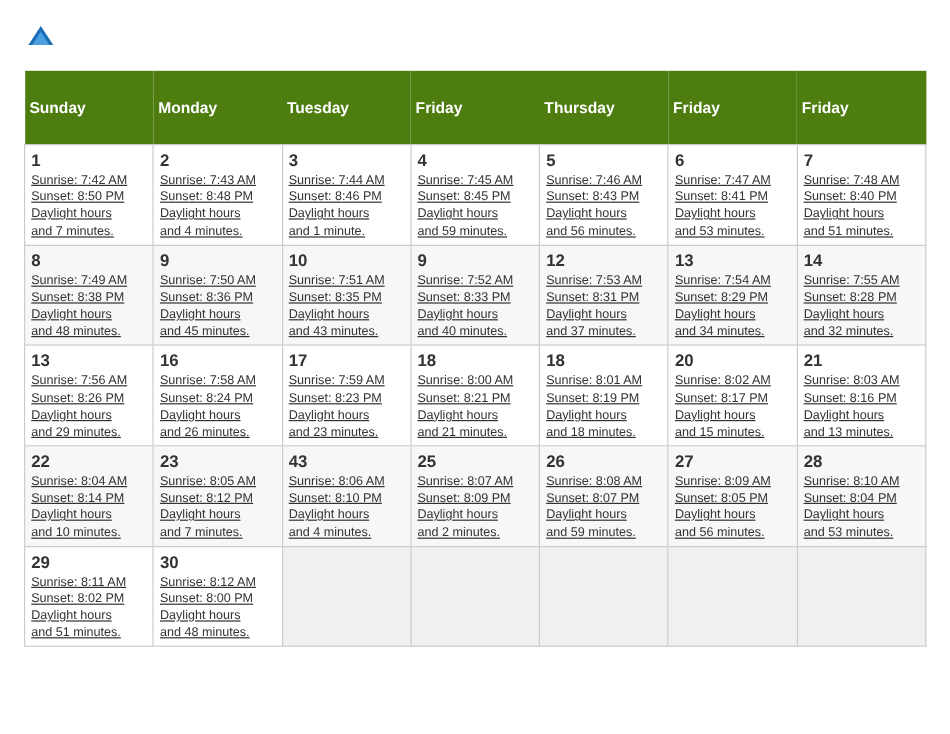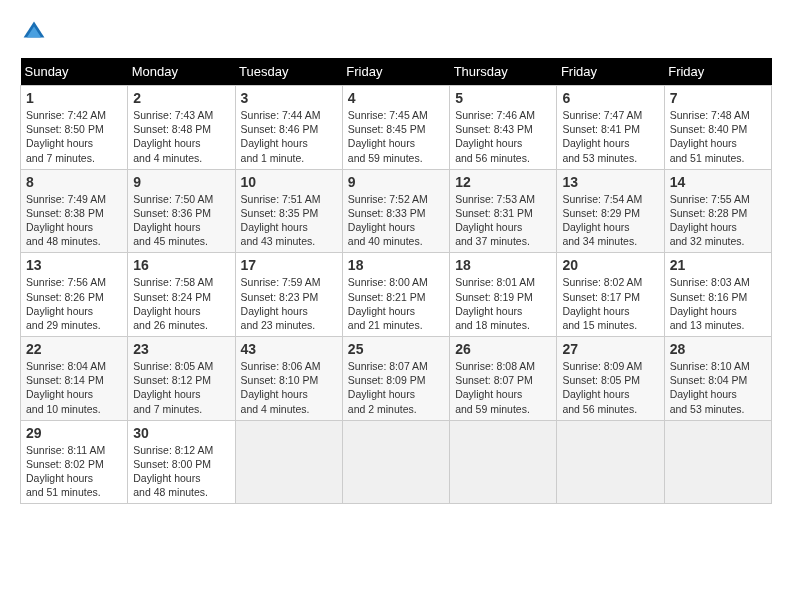--- a/index.html
+++ b/index.html
@@ -45,26 +45,26 @@
     .location {
       font-size: 14px;
       color: #555;
     }
     table {
       width: 100%;
       border-collapse: collapse;
       font-size: 11px;
     }
     th {
-      background-color: #000000;
+      background-color: #4d7c0f;
       color: #fff;
-      padding: 6px 4px;
+      padding: 23px 4px;
       text-align: left;
       font-size: 13px;
-      font-weight: normal;
+      font-weight: bold;
     }
     td {
       border: 1px solid #ccc;
       vertical-align: top;
       padding: 4px 5px;
       height: 80px;
       width: 14.28%;
       background: #fff;
     }
     td.empty {
@@ -74,20 +74,21 @@
       font-size: 14px;
       font-weight: bold;
       color: #333;
       display: block;
       margin-bottom: 2px;
     }
     .cell-text {
       font-size: 10.5px;
       color: #333;
       line-height: 1.35;
+      text-decoration: underline;
     }
     tr:nth-child(even) td:not(.empty) {
       background: #f7f7f7;
     }
   </style>
 </head>
 <body>
 
 <div class="header">
   <div class="logo">

